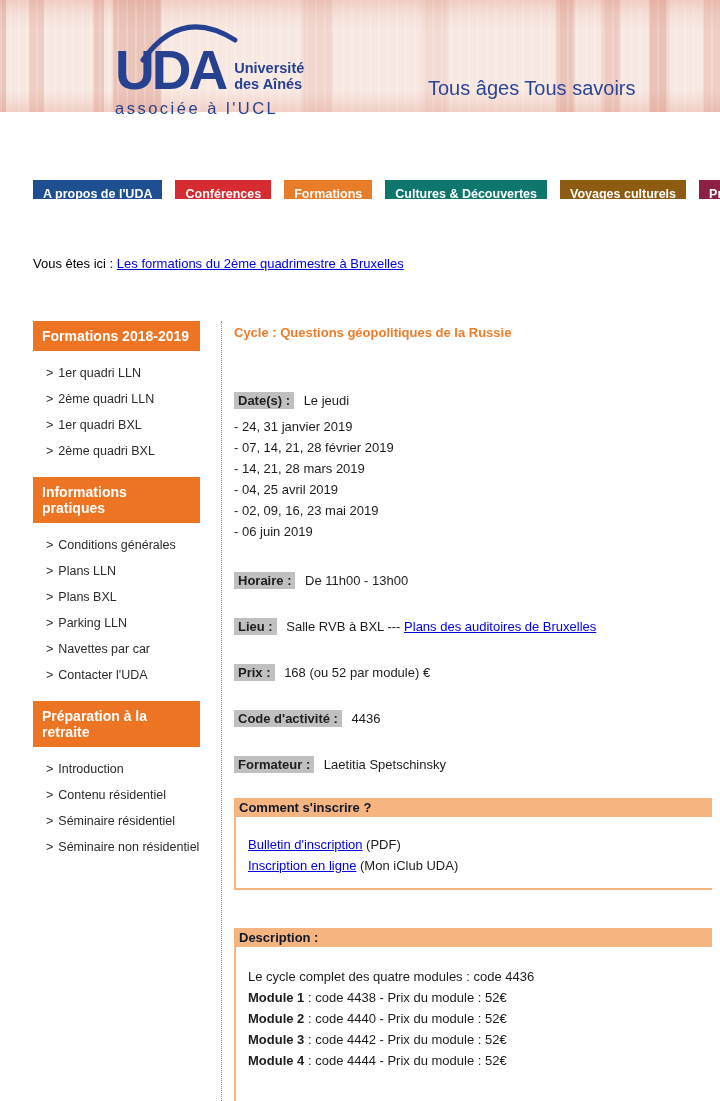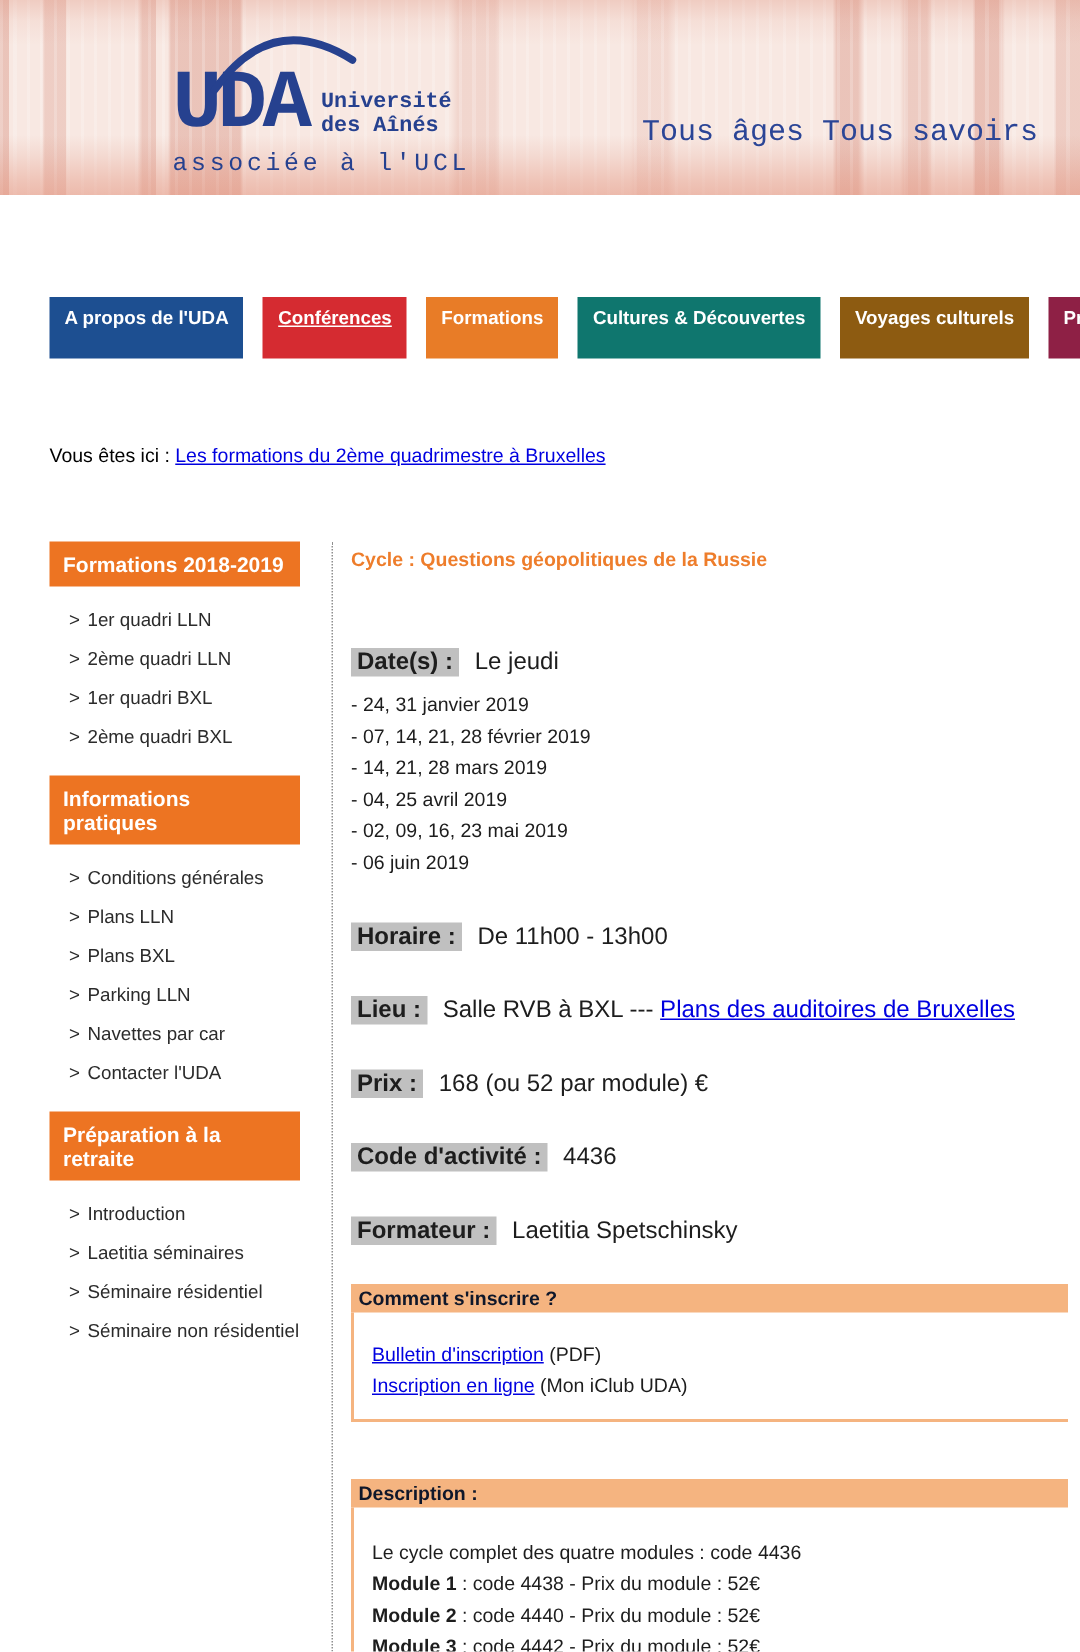--- a/index.html
+++ b/index.html
@@ -5,60 +5,59 @@
   * { box-sizing: border-box; }
   html,body { margin:0; padding:0; }
   body {
     width:720px; height:1101px; overflow:hidden;
     background:#fff;
     font-family:"Liberation Sans", sans-serif;
     font-size:13px; color:#1d1d1d;
   }
   
   .hero{
-    position:relative; height:130px; width:720px;
+    position:relative; height:112px; width:720px;
     background-color:#f8e8e2;
     background-image:
       linear-gradient(180deg, rgba(221,139,118,0.30) 0px, rgba(221,139,118,0.10) 14px, rgba(255,255,255,0) 30px, rgba(255,255,255,0) 90px, rgba(221,139,118,0.16) 104px, rgba(226,144,122,0.40) 120px, rgba(226,144,122,0.52) 130px),
       repeating-linear-gradient(90deg, rgba(255,255,255,0.20) 0 2px, rgba(255,255,255,0) 2px 9px),
       linear-gradient(90deg, rgba(203,112,92,0.30) 0 6px, rgba(0,0,0,0) 6px 28px, rgba(203,112,92,0.22) 30px 44px, rgba(0,0,0,0) 44px 92px, rgba(203,112,92,0.26) 95px 104px, rgba(0,0,0,0) 104px 112px, rgba(203,112,92,0.30) 114px 160px, rgba(0,0,0,0) 162px 300px, rgba(203,112,92,0.15) 305px 330px, rgba(0,0,0,0) 335px 420px, rgba(203,112,92,0.12) 425px 445px, rgba(0,0,0,0) 450px 555px, rgba(203,112,92,0.30) 558px 572px, rgba(0,0,0,0) 576px 600px, rgba(203,112,92,0.24) 604px 618px, rgba(0,0,0,0) 622px 648px, rgba(203,112,92,0.32) 650px 666px, rgba(0,0,0,0) 670px 702px, rgba(203,112,92,0.22) 704px 720px);
-    font-family: Liberation Mono, monospace;
   }
   .logo-block{ position:absolute; left:115px; top:48px; color:#26418f; }
   .logo-row{ display:flex; align-items:flex-start; }
   .logo-main{ font-size:55px; line-height:44px; font-weight:bold; letter-spacing:-3px; }
   .logo-arc{ position:absolute; left:24px; top:-34px; }
   .logo-sub{ margin:12px 0 0 9px; font-size:14.5px; line-height:16px; font-weight:bold; }
   .logo-bottom{ margin-top:7px; font-size:16.5px; letter-spacing:2.5px; }
   .tagline{ position:absolute; left:428px; top:77px; font-size:20px; color:#2b4596; }
   
   .nav{ display:flex; gap:13px; margin:68px 0 0 33px; white-space:nowrap; }
   .nav-btn{
     flex:none; color:#fff; font-weight:bold; font-size:12.5px;
-    line-height:29px; height:41px; padding:0 10px; cursor:pointer;
+    line-height:29px; height:19px; padding:0 10px; cursor:pointer;
   }
   
   .breadcrumb{ margin:57px 0 0 33px; font-size:13px; color:#000; }
   a.lnk{ color:#0000e0; text-decoration:underline; cursor:pointer; }
   
   .content{ display:flex; margin-top:50px; min-height:751px; align-items:stretch; }
   .sidebar{ width:188px; margin-left:33px; flex:none; }
   .side-section{ margin-bottom:13px; }
   .side-header{
     background:#ed7422; color:#fff; font-weight:bold; font-size:14px;
     padding:7px 9px; width:167px;
   }
   .side-links{ margin-top:9px; }
   .side-link{ padding:6px 0 6px 13px; font-size:12.5px; color:#2b2b2b; cursor:pointer; }
   .side-link .chev{ margin-right:5px; }
   .main{
     flex:1; border-left:1px dotted #8f8f8f; padding:4px 0 0 12px; margin-right:8px;
   }
   .page-title{ color:#ee7d2b; font-size:13px; font-weight:bold; margin:0; }
-  .field-row{ margin-top:31px; font-size:16px; }
+  .field-row{ margin-top:31px; font-size:13px; }
   .field-row.first{ margin-top:53px; }
   .field-label{ background:#c0c0c0; font-weight:bold; padding:1px 4px; }
   .field-value{ margin-left:6px; }
   .date-list{ margin-top:8px; line-height:21px; font-size:13px; }
   .box-section{ margin-top:26px; }
   .box-section.desc{ margin-top:38px; }
   .box-header{ background:#f5b480; color:#0f172a; font-weight:bold; font-size:13px; padding:2px 5px; }
   .box-body{
     border-left:2px solid #f5b480; border-bottom:2px solid #f5b480;
     padding:17px 0 12px 12px; line-height:21px; font-size:13px;
@@ -123,21 +122,21 @@
         <div class="side-link"><span class="chev">&gt;</span><span>Parking LLN</span></div>
         <div class="side-link"><span class="chev">&gt;</span><span>Navettes par car</span></div>
         <div class="side-link"><span class="chev">&gt;</span><span>Contacter l'UDA</span></div>
       </div>
     </div>
 
     <div class="side-section">
       <div class="side-header">Préparation à la retraite</div>
       <div class="side-links">
         <div class="side-link"><span class="chev">&gt;</span><span>Introduction</span></div>
-        <div class="side-link"><span class="chev">&gt;</span><span>Laetitia séminaires</span></div>
+        <div class="side-link"><span class="chev">&gt;</span><span>Contenu résidentiel</span></div>
         <div class="side-link"><span class="chev">&gt;</span><span>Séminaire résidentiel</span></div>
         <div class="side-link"><span class="chev">&gt;</span><span>Séminaire non résidentiel</span></div>
       </div>
     </div>
 
   </div>
 
   <div class="main">
 
     <h1 class="page-title">Cycle : Questions géopolitiques de la Russie</h1>

